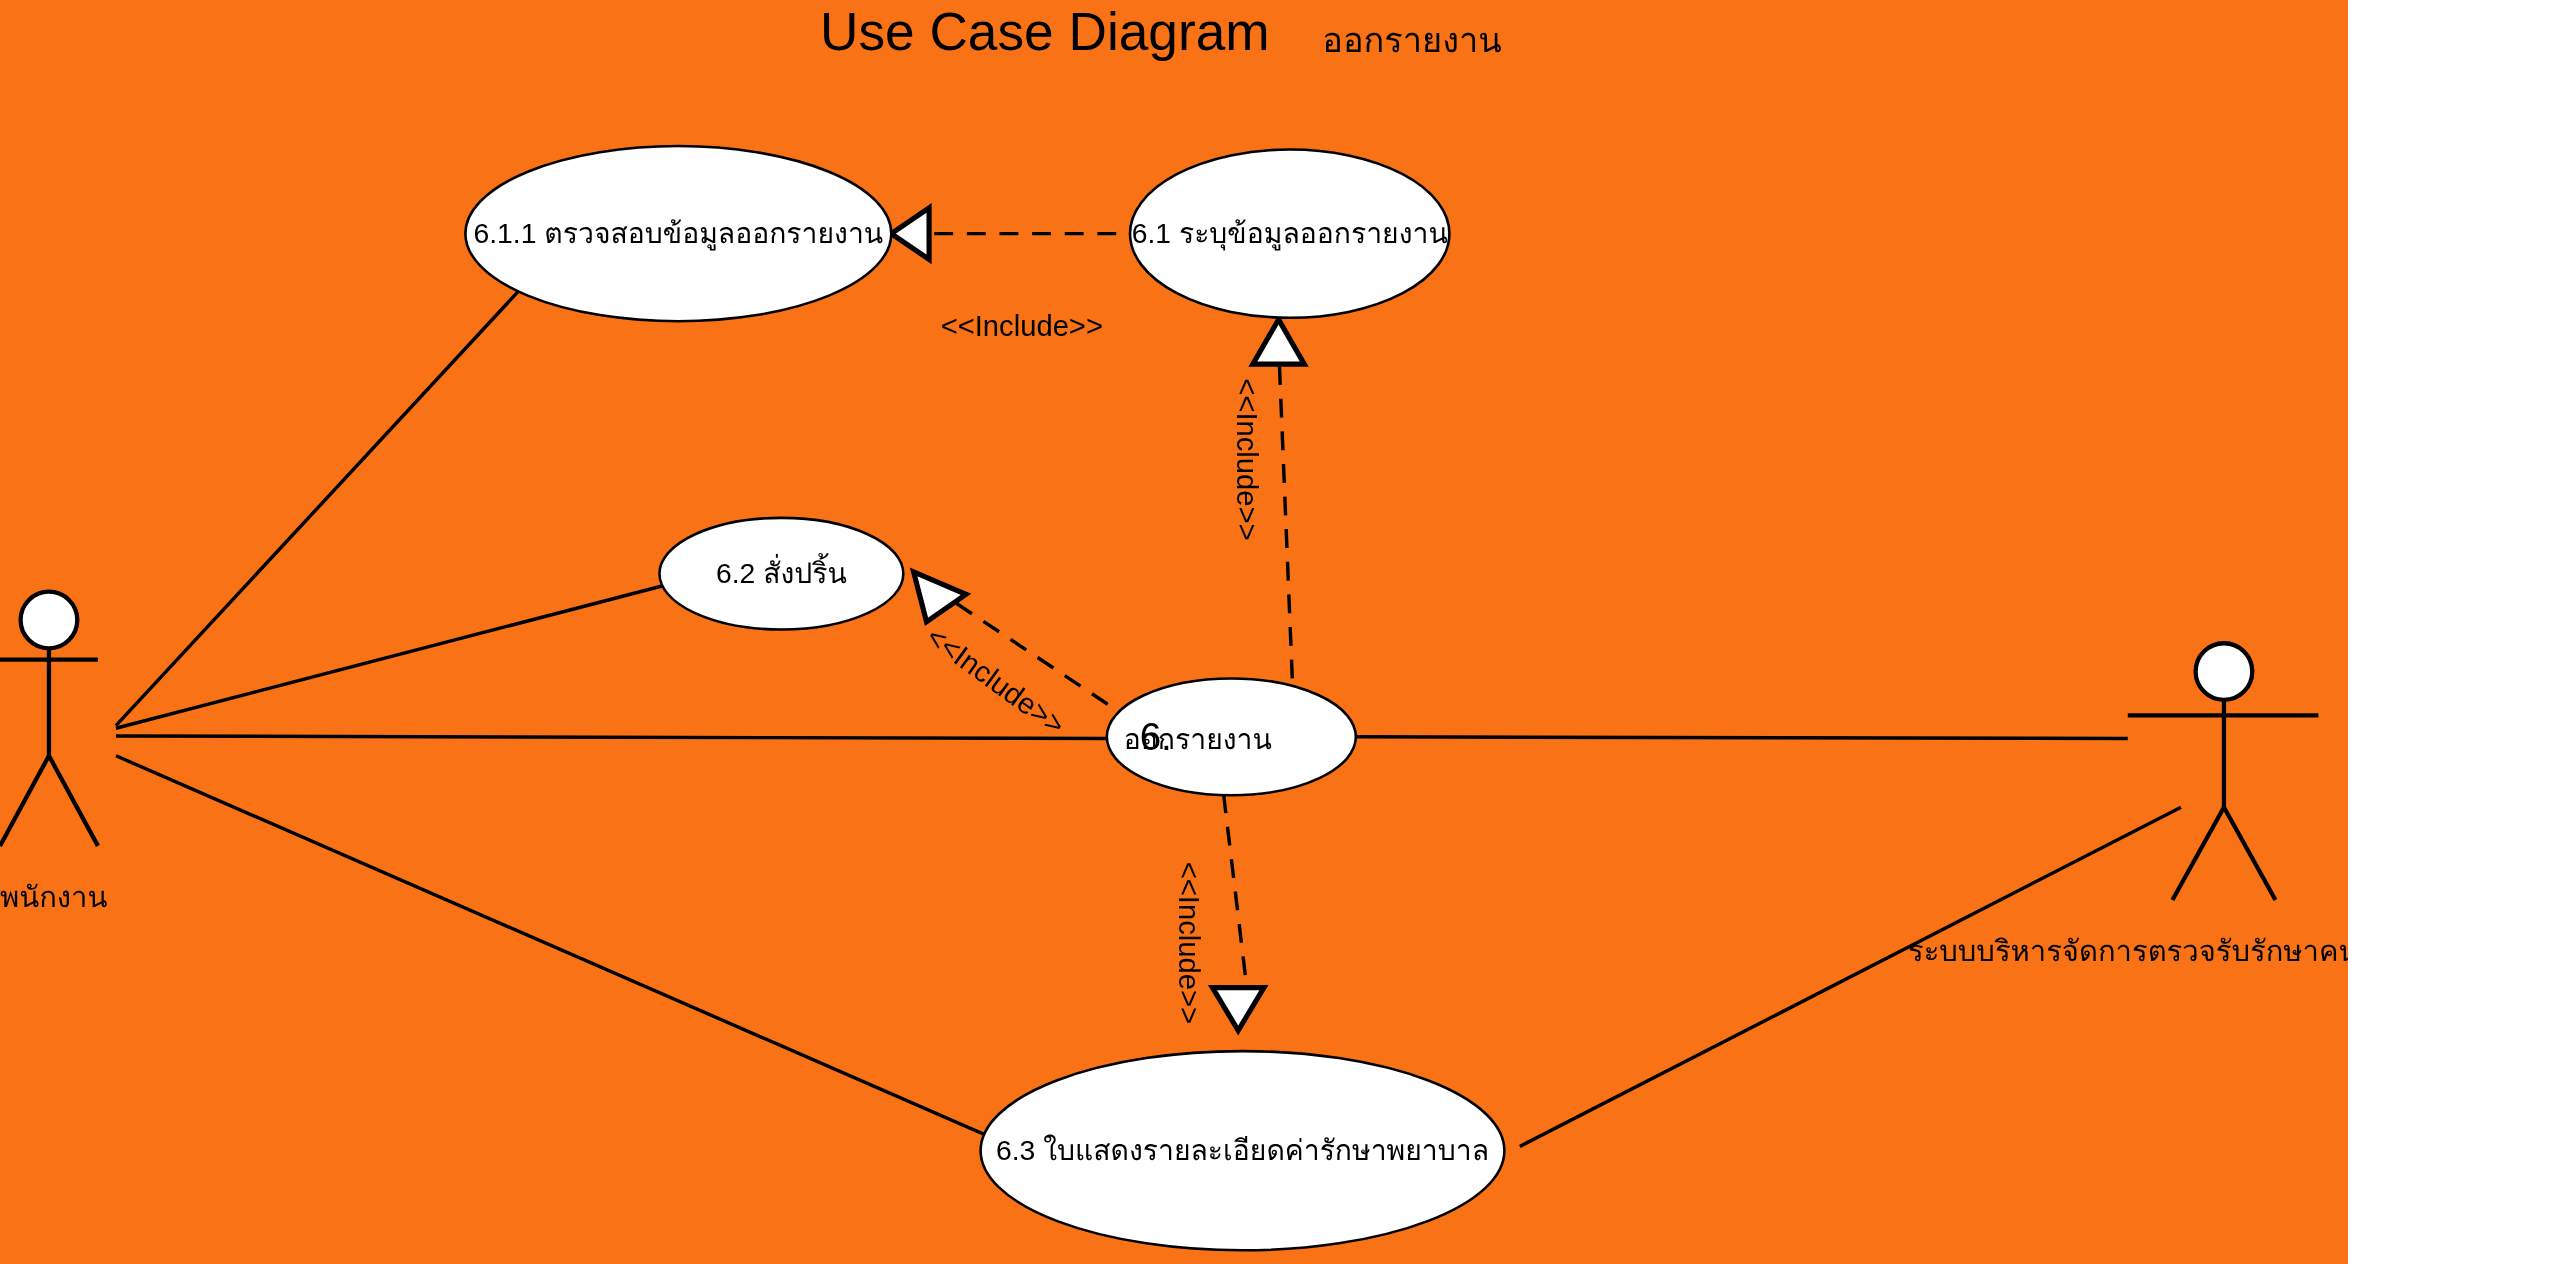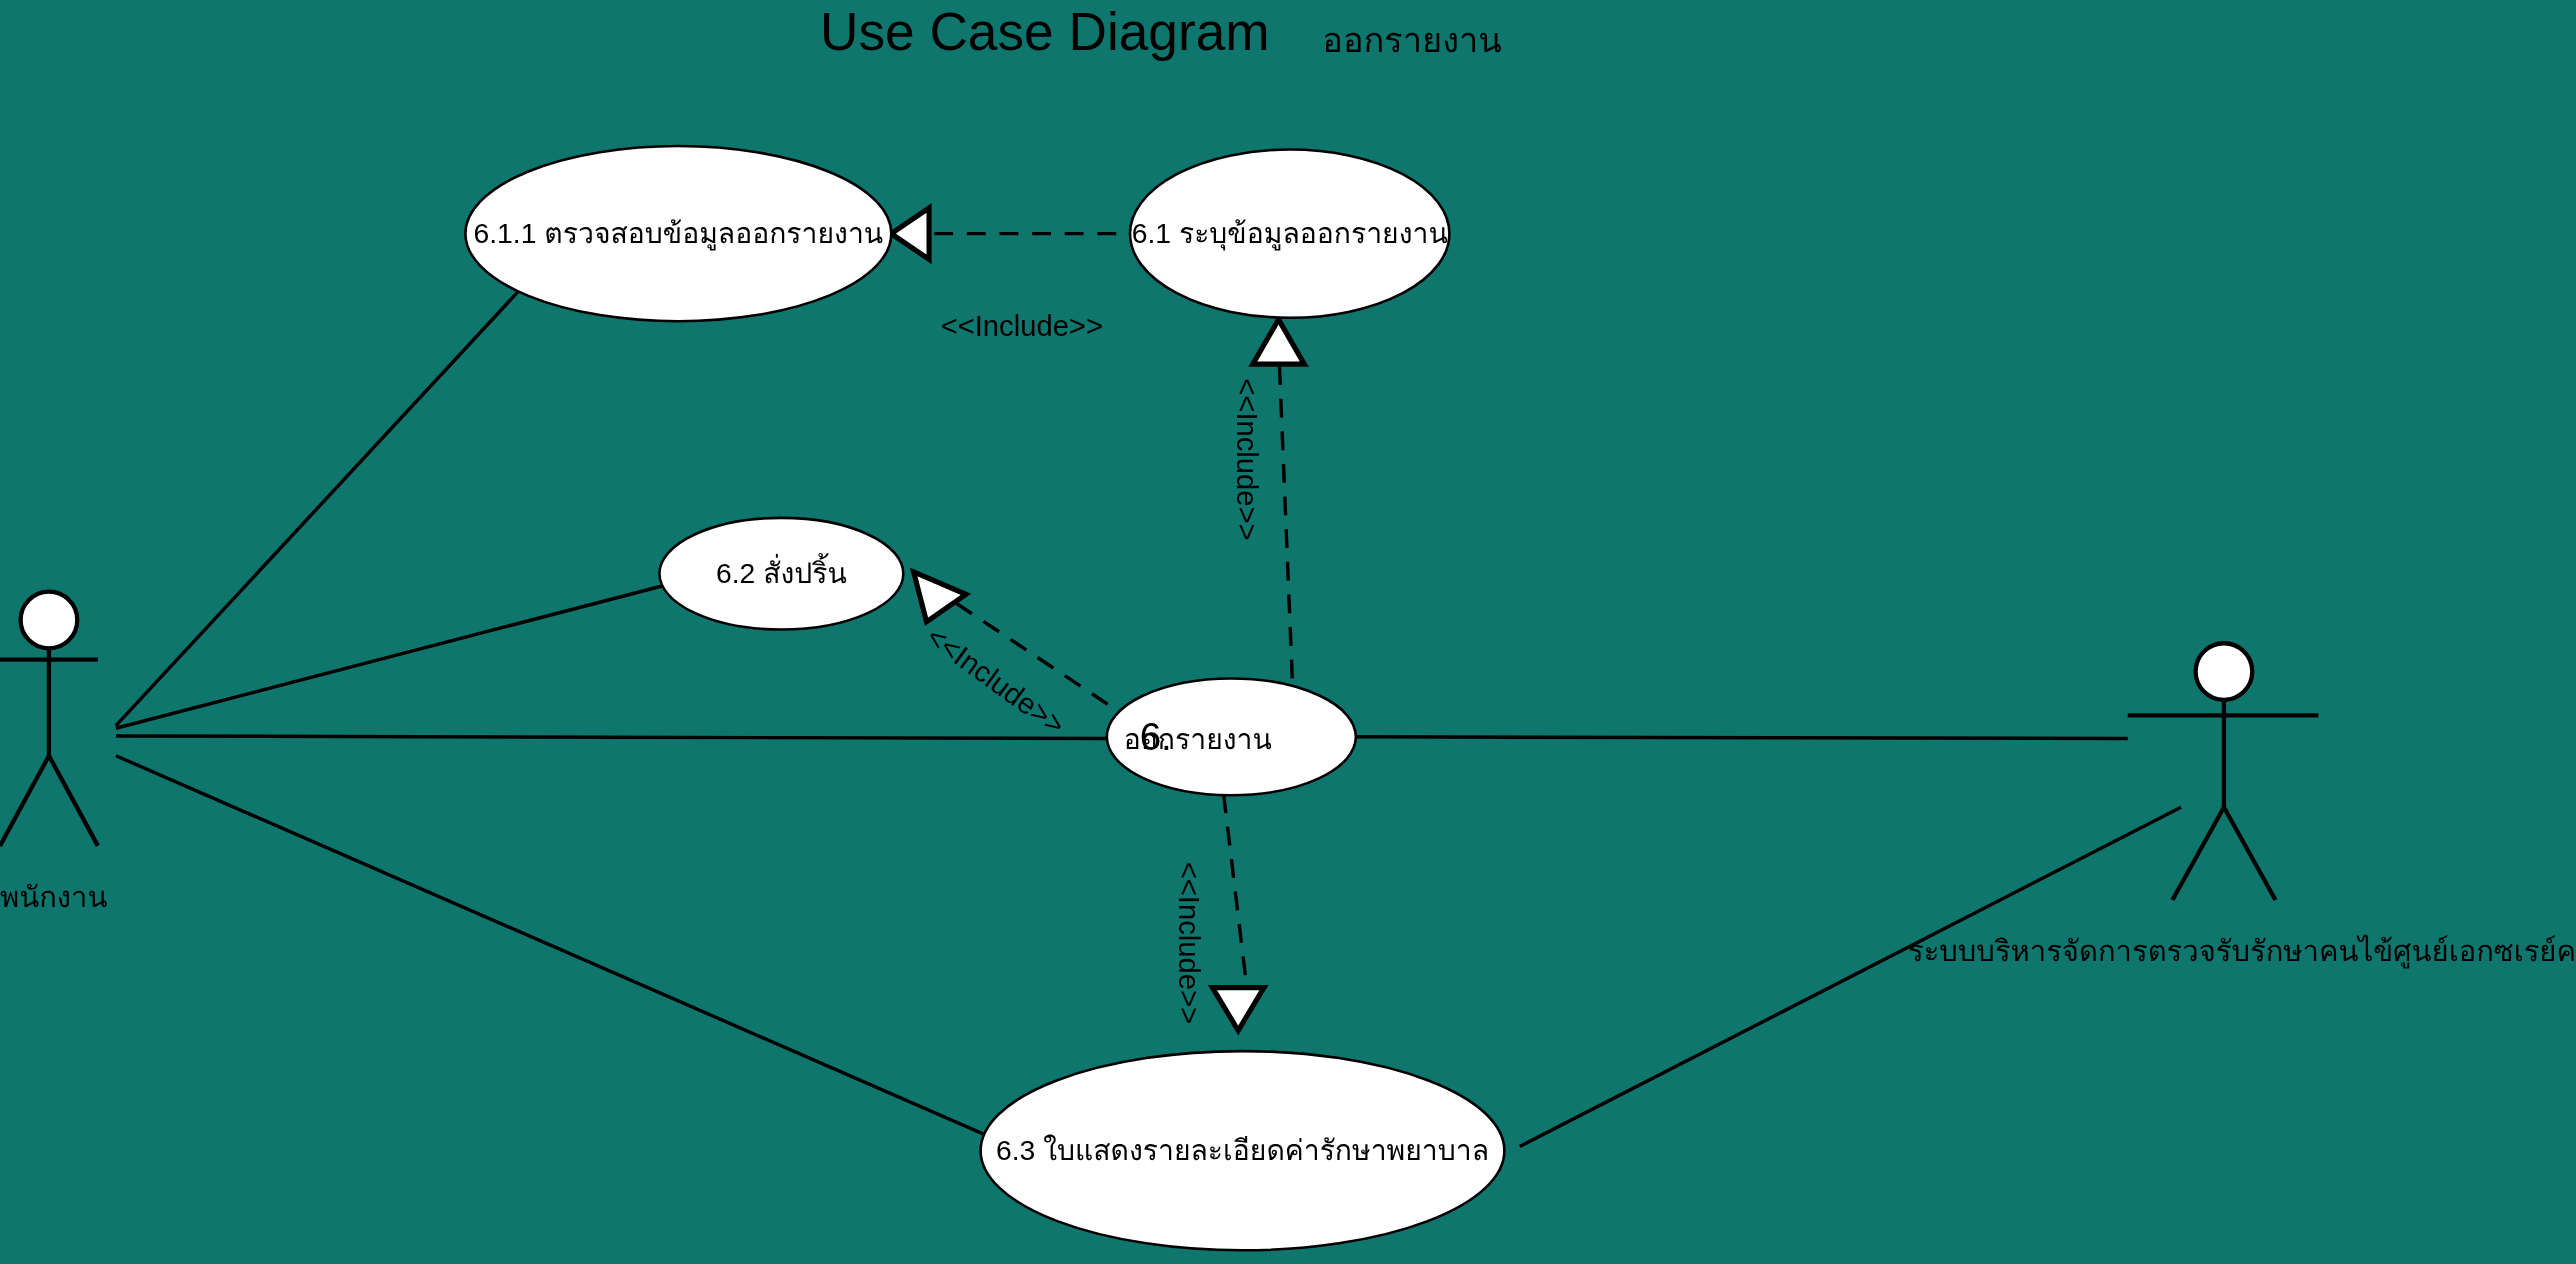--- a/index.html
+++ b/index.html
@@ -7,23 +7,23 @@
     margin: 0;
     padding: 0;
     background: #ffffff;
   }
   body {
     font-family: "Liberation Sans", sans-serif;
     color: #000000;
   }
   #canvas-wrap {
     position: relative;
-    width: 2576px;
+    width: 2348px;
     height: 1265px;
-    background: #0f766e;
+    background: #f97316;
     overflow: hidden;
   }
   svg#diagram {
     position: absolute;
     left: 0;
     top: 0;
     width: 2576px;
     height: 1265px;
     display: block;
   }

